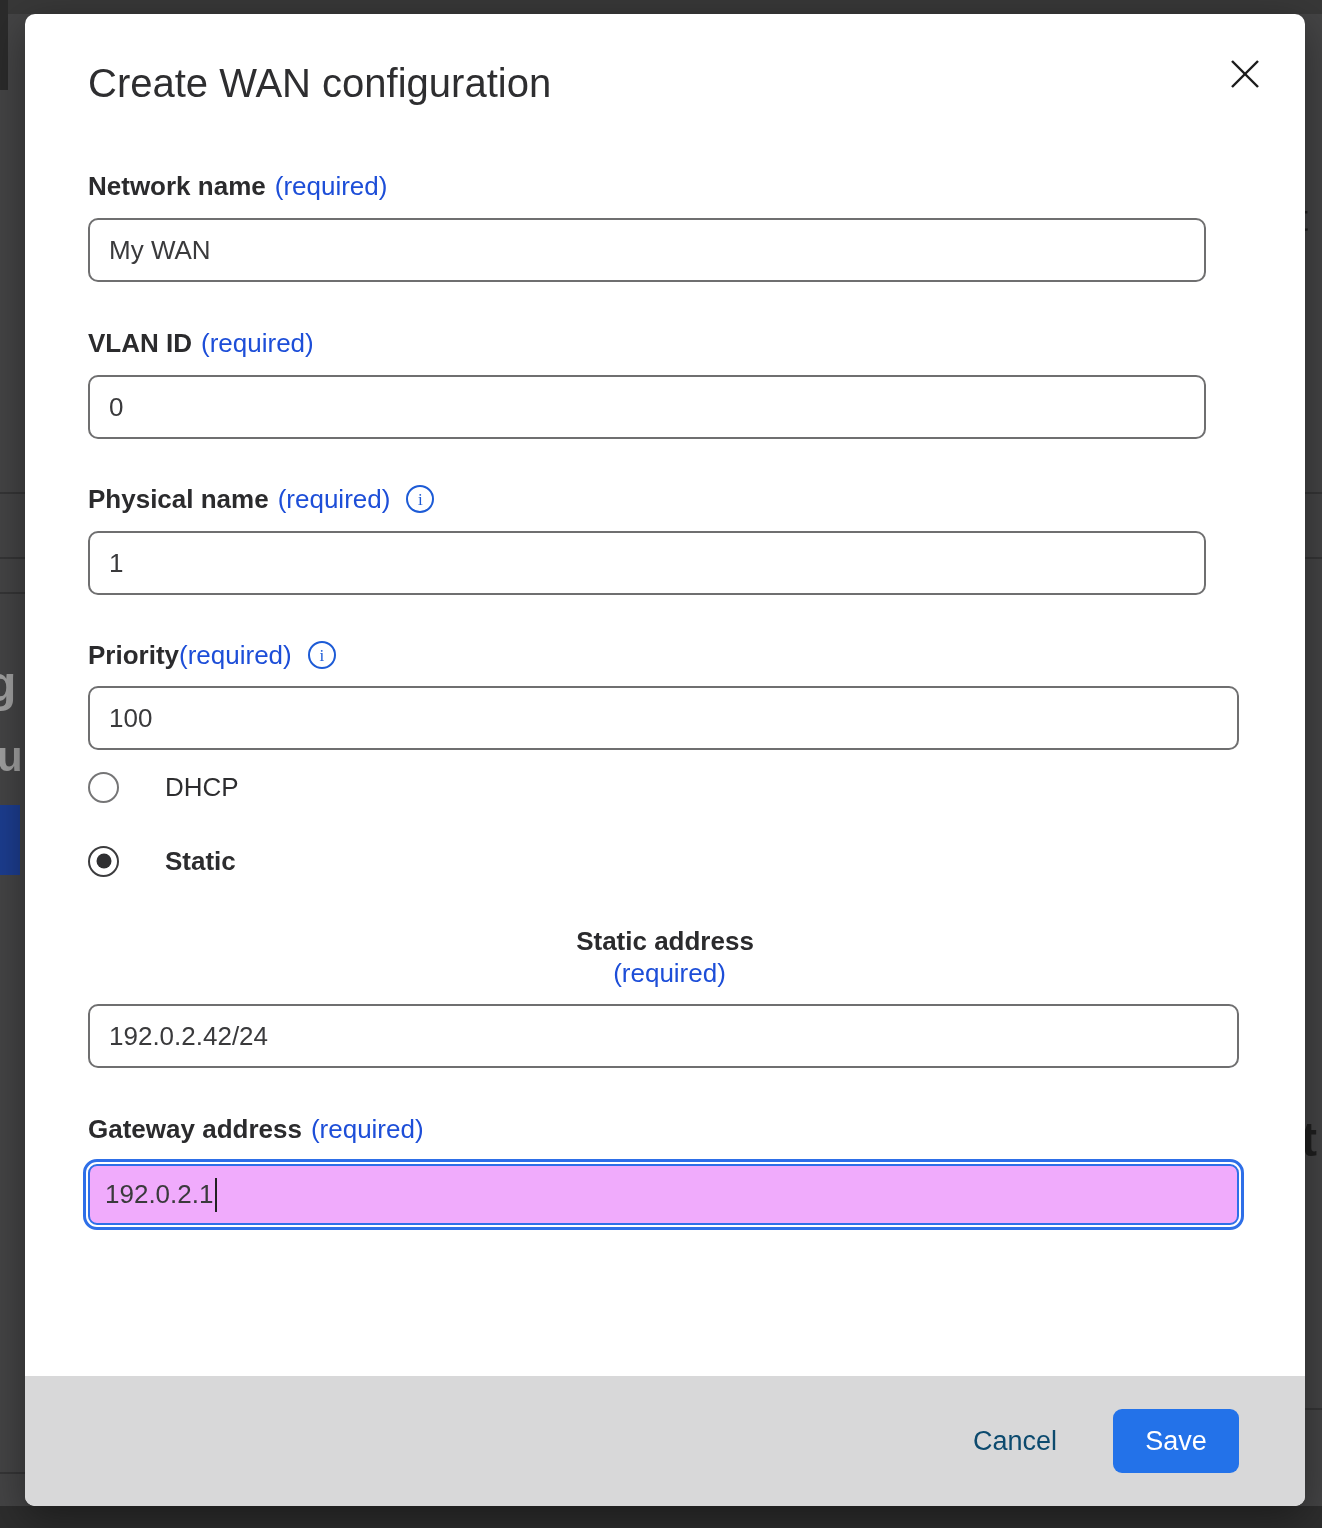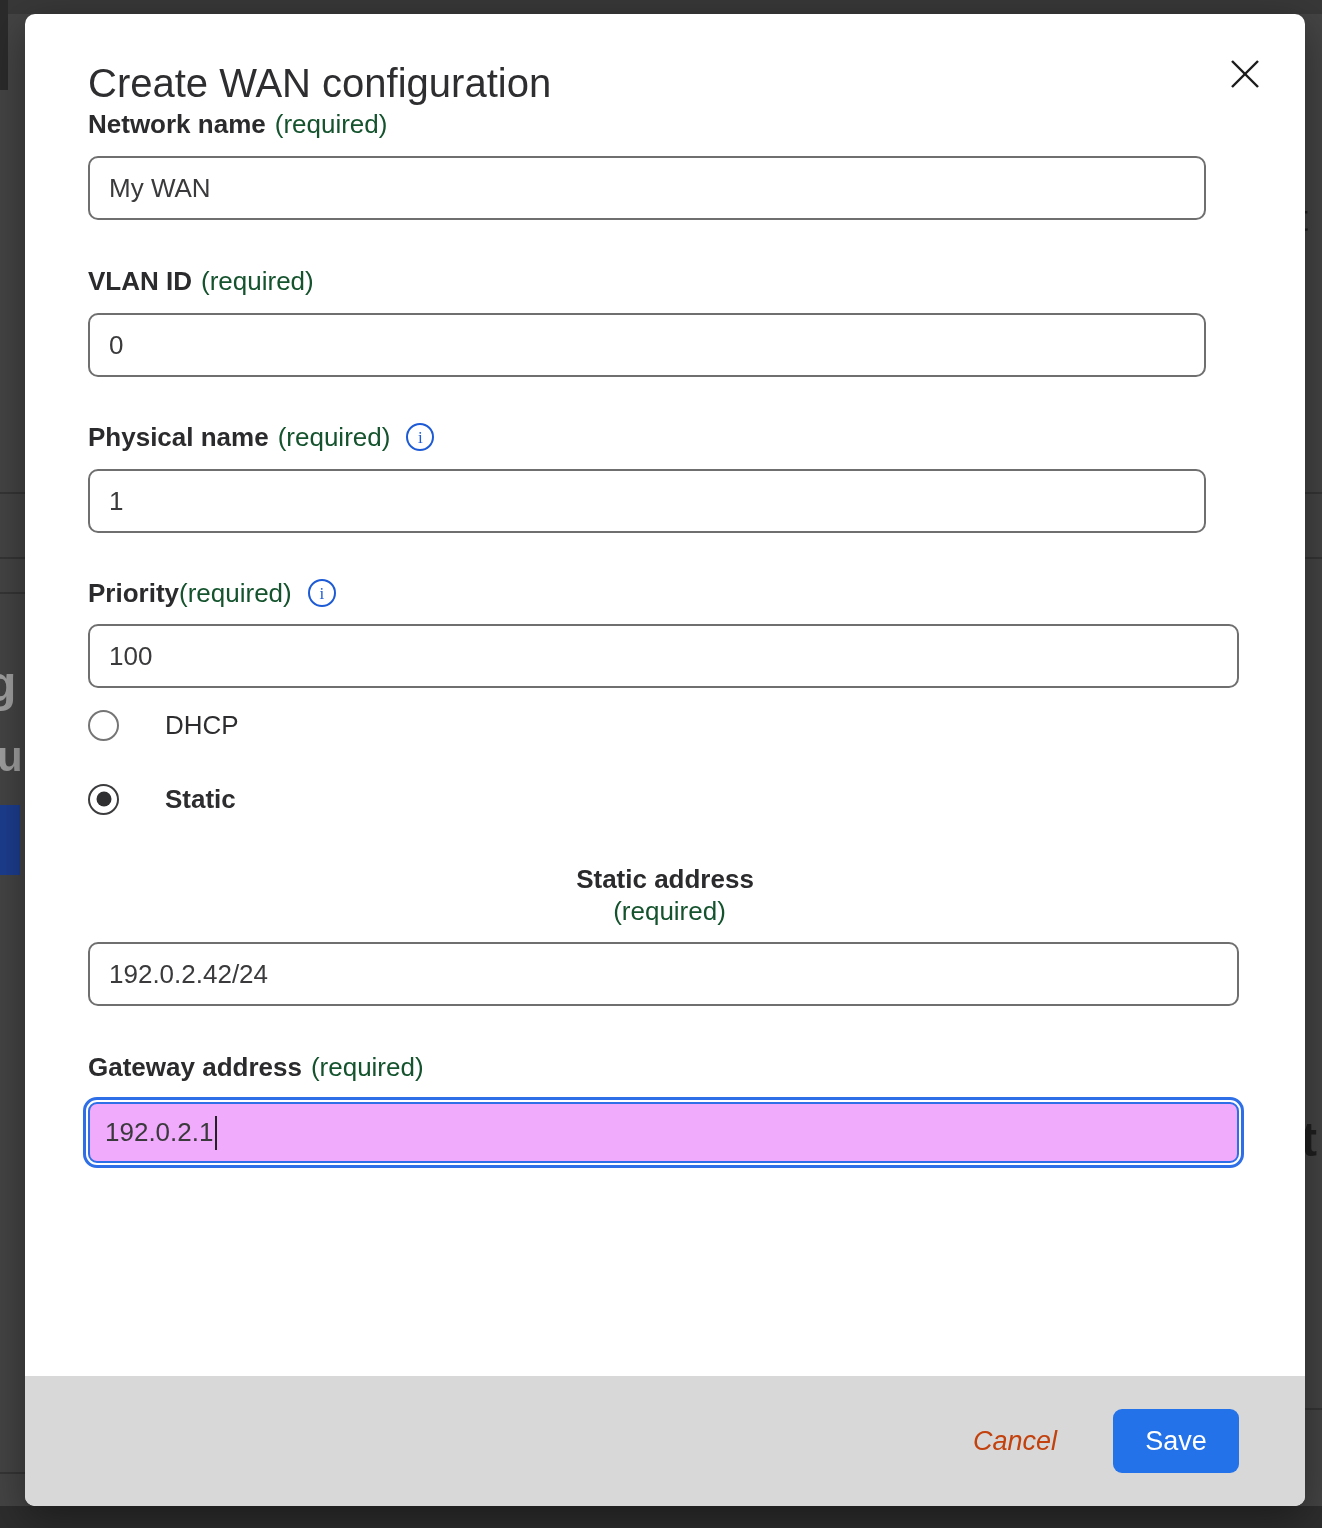--- a/index.html
+++ b/index.html
@@ -17,32 +17,32 @@
   .modal{position:absolute;left:25px;top:14px;width:1280px;height:1492px;
     background:#ffffff;border-radius:10px;box-shadow:0 12px 40px rgba(0,0,0,.4);
     display:flex;flex-direction:column;color:#2c2c2e;}
   .modal-body{flex:1 1 auto;padding:0 63px;position:relative;}
   .dialog-title{margin:44px 0 0 0;font-size:40px;font-weight:500;color:#2e2e30;line-height:50px;}
   .close-btn{position:absolute;top:36px;right:36px;width:48px;height:48px;border:none;
     background:transparent;cursor:pointer;padding:0;display:flex;align-items:center;justify-content:center;}
   
   .field-label{font-size:26px;line-height:32px;color:#2b2b2d;display:flex;align-items:center;}
   .field-label .lbl{font-weight:700;}
-  .field-label .req{font-weight:400;margin-left:9px;color:#14532d;}
+  .field-label .req{font-weight:400;margin-left:9px;color:#1d4ed8;}
   .field-label .req.nospace{margin-left:0;}
   .info-icon{display:inline-flex;align-items:center;justify-content:center;
     width:24px;height:24px;border:2px solid #1d5bd6;border-radius:50%;
     color:#1d5bd6;font-size:17px;line-height:1;margin-left:16px;
     font-family:"Liberation Serif","DejaVu Serif",serif;font-style:normal;}
   .text-input{display:block;box-sizing:border-box;height:64px;border:2px solid #6f6f70;
     border-radius:10px;font-size:26px;color:#3a3a3c;padding:0 19px;background:#fff;outline:none;
     font-family:"Liberation Sans","DejaVu Sans",sans-serif;}
   .w-std{width:1118px;}
   .w-wide{width:1151px;}
-  .mt-title{}
+  .mt-title{margin-top:62px;}
   .mt-group{margin-top:44px;}
   .mt-input{margin-top:16px;}
   
   .focus-wrap{box-sizing:border-box;width:1161px;margin-left:-5px;margin-top:14px;
     border:3px solid #2e6fe8;border-radius:14px;padding:2px;background:#fff;}
   .focus-core{box-sizing:border-box;height:61px;border:2px solid #2e6fe8;border-radius:9px;
     display:flex;align-items:center;padding:0 15px;font-size:26px;color:#3a3a3c;background:#f0abfc;}
   .caret{display:inline-block;width:2px;height:34px;background:#222;margin-left:2px;}
   
   .section-heading{font-size:26px;font-weight:700;margin-top:46px;color:#2b2b2d;}
@@ -51,22 +51,22 @@
   .radio{box-sizing:border-box;width:31px;height:31px;border-radius:50%;border:2px solid #757576;
     background:#fff;flex:0 0 auto;position:relative;}
   .radio.checked{border-color:#3c3c3e;}
   .radio.checked::after{content:"";position:absolute;left:50%;top:50%;width:15px;height:15px;
     border-radius:50%;background:#2f2f31;transform:translate(-50%,-50%);}
   .radio-label{margin-left:46px;font-size:26px;color:#2d2d2f;}
   .radio-label.bold{font-weight:700;}
   
   .modal-footer{flex:0 0 130px;background:#d8d8d9;border-radius:0 0 10px 10px;
     display:flex;align-items:center;justify-content:flex-end;padding-right:66px;gap:50px;}
-  .cancel-btn{border:none;background:transparent;font-size:27px;color:#c2410c;cursor:pointer;
-    font-family:inherit;padding:10px 6px;font-style:italic;}
+  .cancel-btn{border:none;background:transparent;font-size:27px;color:#0c4a6e;cursor:pointer;
+    font-family:inherit;padding:10px 6px;}
   .save-btn{border:none;width:126px;height:64px;border-radius:9px;background:#2372e9;color:#ffffff;
     font-size:27px;cursor:pointer;font-family:inherit;}
 </style>
 </head>
 <body>
 
 <div class="backdrop">
   <div class="topband"></div>
   <div class="bottomband"></div>
   <div class="leftedge"></div>

